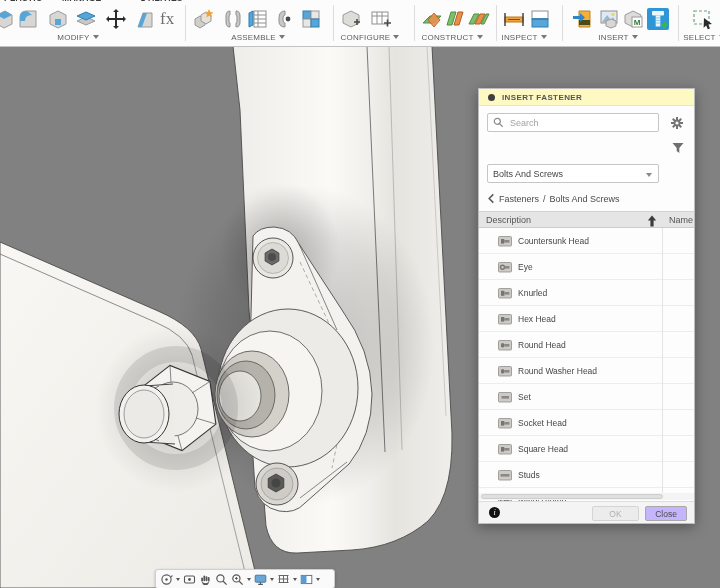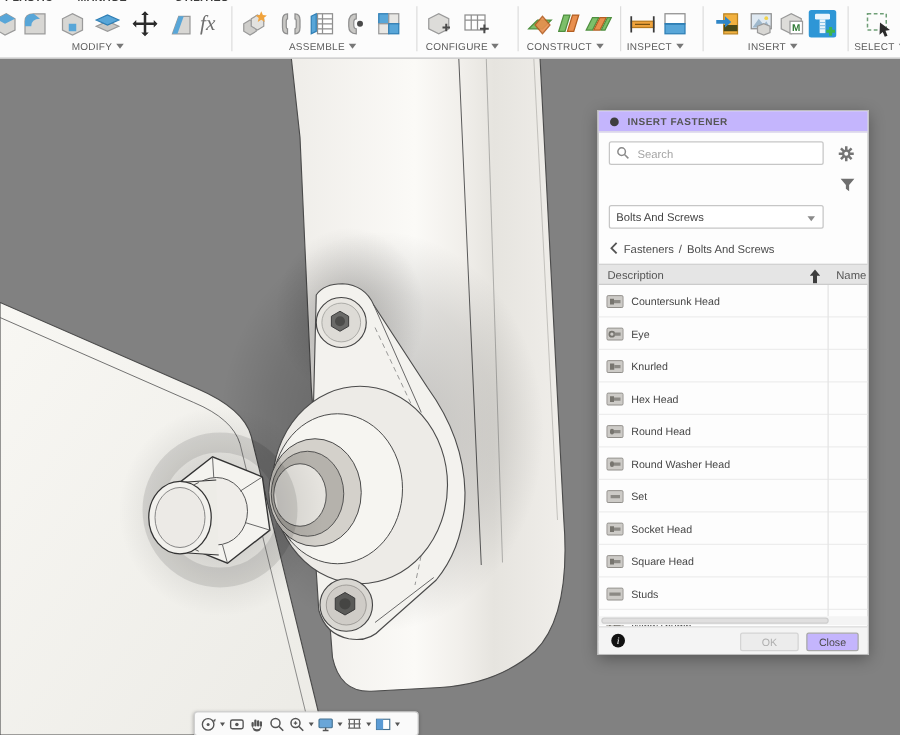--- a/index.html
+++ b/index.html
@@ -8,56 +8,56 @@
   
   #toolbar{position:absolute;left:0;top:0;width:720px;height:46px;background:#fcfcfc;
            border-bottom:1px solid #c2c2c2;overflow:hidden;z-index:30}
   .tab{position:absolute;top:-7px;font-size:8.5px;color:#3a3a3a;letter-spacing:.3px;font-weight:bold}
   .ti{position:absolute;top:7px;width:24px;height:24px}
   .glabel{position:absolute;top:33px;height:10px;font-size:8px;color:#5c5c5c;text-align:center;
           letter-spacing:.2px;white-space:nowrap}
   .caret{display:inline-block;width:0;height:0;border-left:3px solid transparent;
          border-right:3px solid transparent;border-top:4px solid #777;margin-left:3px;vertical-align:1px}
   .tdiv{position:absolute;top:5px;width:1px;height:36px;background:#ddd}
-  .fx{position:absolute;left:160px;top:9px;font-family:"Liberation Serif",serif;font-style:italic;
+  .fx{position:absolute;left:160px;top:9px;font-family:"Liberation Serif",serif;
       font-size:17px;color:#6e6e6e}
   
   #viewport{position:absolute;left:0;top:0;width:720px;height:588px}
   
   #navbar{position:absolute;left:155px;top:569px;width:170px;height:18px;background:#fafafa;
           border:1px solid #cfcfcf;border-radius:3px;box-shadow:0 1px 3px rgba(0,0,0,.25);
           display:flex;align-items:center;gap:3px;padding:0 4px;z-index:40}
   .nvi{width:13px;height:13px;flex:none}
   .ncaret{width:0;height:0;border-left:2.5px solid transparent;border-right:2.5px solid transparent;
           border-top:3.5px solid #555;flex:none}
   
   #dlg{position:absolute;left:478px;top:88px;width:215px;height:434px;background:#fdfdfd;
        border:1px solid #bdbdbd;box-shadow:0 3px 12px rgba(0,0,0,.35);z-index:50;font-size:9px;color:#444}
   #dlg-title{position:absolute;left:0;top:0;width:100%;height:16px;border-bottom:1px solid #e3e3e3;
-             background:#c4b5fd}
+             background:#fef9c3}
   #dlg-title .dot{position:absolute;left:9px;top:5px;width:7px;height:7px;border-radius:50%;background:#3f3f3f}
   #dlg-title .txt{position:absolute;left:23px;top:4px;font-size:8px;font-weight:bold;color:#555;letter-spacing:.4px}
   .fieldbox{position:absolute;left:8px;width:172px;height:19px;background:#fff;border:1px solid #c6c6c6;
             border-radius:2px;box-sizing:border-box;display:flex;align-items:center;padding:0 5px;gap:4px}
   .fieldbox input{border:none;outline:none;background:transparent;font-size:9px;width:130px;
                   font-family:"Liberation Sans",sans-serif;color:#444}
   .fieldbox input::placeholder{color:#a3a3a3}
   .selcaret{position:absolute;right:6px;top:8px;width:0;height:0;border-left:3.5px solid transparent;
             border-right:3.5px solid transparent;border-top:4px solid #8a8a8a}
   .sidebtn{position:absolute;width:14px;height:14px}
   #crumb{position:absolute;left:8px;top:103px;height:13px;display:flex;align-items:center;gap:4px;color:#4a4a4a}
   #crumb .lnk{cursor:default}
   #thead{position:absolute;left:0;top:122px;width:215px;height:17px;background:#e5e5e5;
          border-top:1px solid #d2d2d2;border-bottom:1px solid #cbcbcb;box-sizing:border-box;color:#555}
   #thead .c1{position:absolute;left:7px;top:3px}
   #thead .c2{position:absolute;left:190px;top:3px}
   #thead .sort{position:absolute;left:168px;top:3px;width:10px;height:11px}
   #rows{position:absolute;left:0;top:139px;width:215px}
   .row{height:26px;border-bottom:1px solid #ededed;display:flex;align-items:center;gap:6px;
-       padding-left:6px;box-sizing:border-box;color:#464646;font-size:8.5px}
+       padding-left:19px;box-sizing:border-box;color:#464646;font-size:8.5px}
   .ricon{width:14px;height:12px;flex:none}
   #coldiv{position:absolute;left:183px;top:139px;width:1px;height:265px;background:#e4e4e4}
   #hscroll{position:absolute;left:0;top:404px;width:215px;height:7px;background:#f4f4f4}
   #hscroll .thumb{position:absolute;left:2px;top:1px;width:182px;height:5px;background:#e0dfdf;
                   border:1px solid #cecece;border-radius:3px;box-sizing:border-box}
   #dfoot{position:absolute;left:0;top:412px;width:215px;height:22px;background:#f4f4f4;border-top:1px solid #dcdcdc;box-sizing:border-box}
   #info{position:absolute;left:10px;top:5px;width:11px;height:11px;border-radius:50%;background:#111;
         color:#fff;font-size:8px;text-align:center;line-height:11px;font-family:"Liberation Serif",serif;font-style:italic}
   .btn{position:absolute;top:4px;height:15px;border-radius:2px;font-size:8.5px;text-align:center;line-height:14px;box-sizing:border-box}
   #btn-ok{left:113px;width:47px;background:#ececec;border:1px solid #d4d4d4;color:#b0b0b0}

